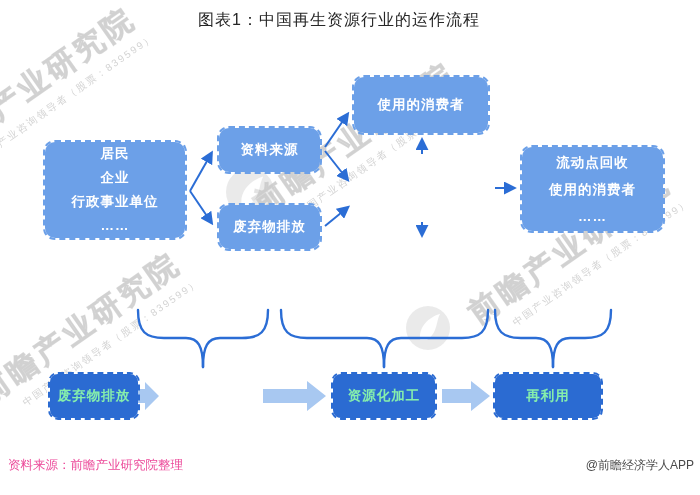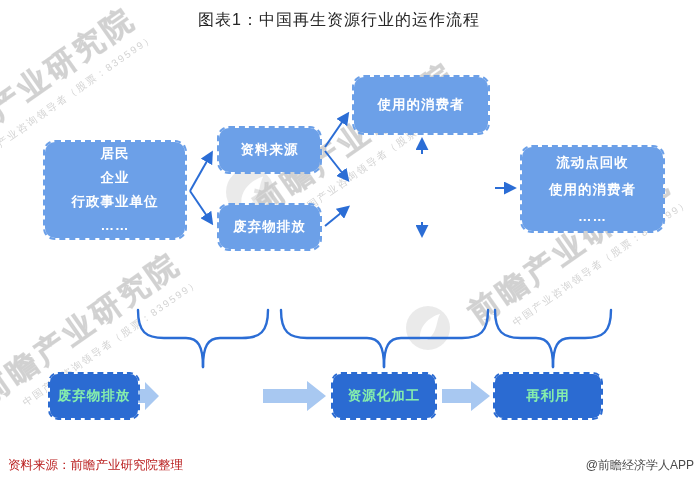--- a/index.html
+++ b/index.html
@@ -25,21 +25,21 @@
         display:flex;flex-direction:column;justify-content:center;align-items:center;
         text-align:center;letter-spacing:1px;}
   .fbox .ln{line-height:24px;}
   .dbox{position:absolute;z-index:3;box-sizing:border-box;
         background:#2B6BD2;background-clip:padding-box;
         border:2.5px dashed #2B6BD2;border-radius:10px;
         color:#86efac;font-weight:bold;font-size:13.5px;
         display:flex;justify-content:center;align-items:center;letter-spacing:1px;}
   .overlay{position:absolute;left:0;top:0;z-index:2;}
 
-  .footer-src{position:absolute;left:8px;top:457px;font-size:12.5px;color:#b91c1c;z-index:4;}
+  .footer-src{position:absolute;left:8px;top:457px;font-size:12.5px;color:#ec4899;z-index:4;}
   .footer-credit{position:absolute;right:6px;top:457px;font-size:12px;color:#4a4a4a;z-index:4;}
 </style>
 </head>
 <body>
 
 <div class="canvas">
 
   <div class="title">图表1：中国再生资源行业的运作流程</div>
 
   <div class="wm" style="left:-80px;top:60px;">

